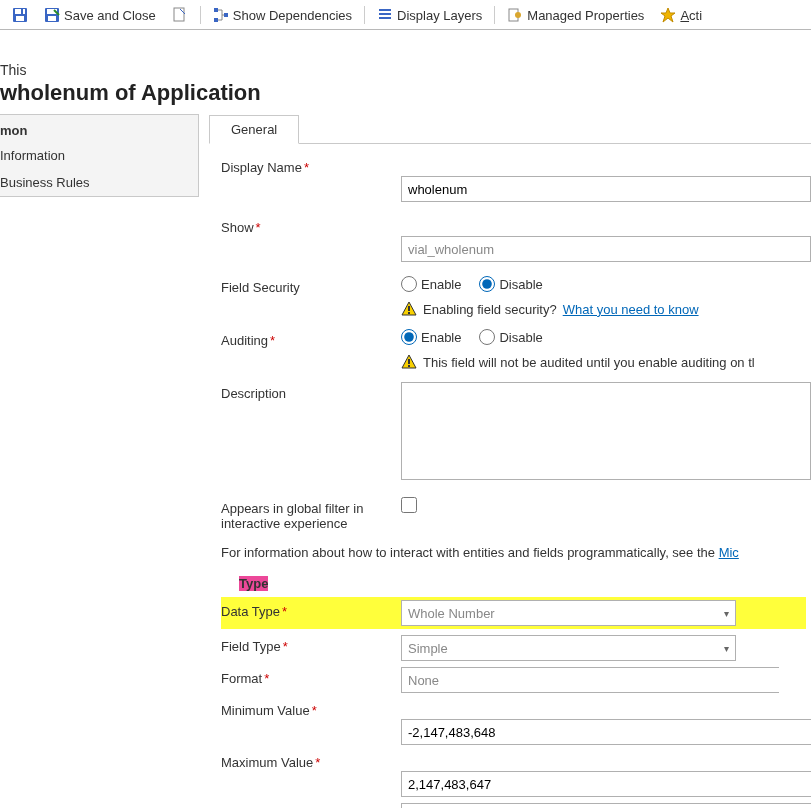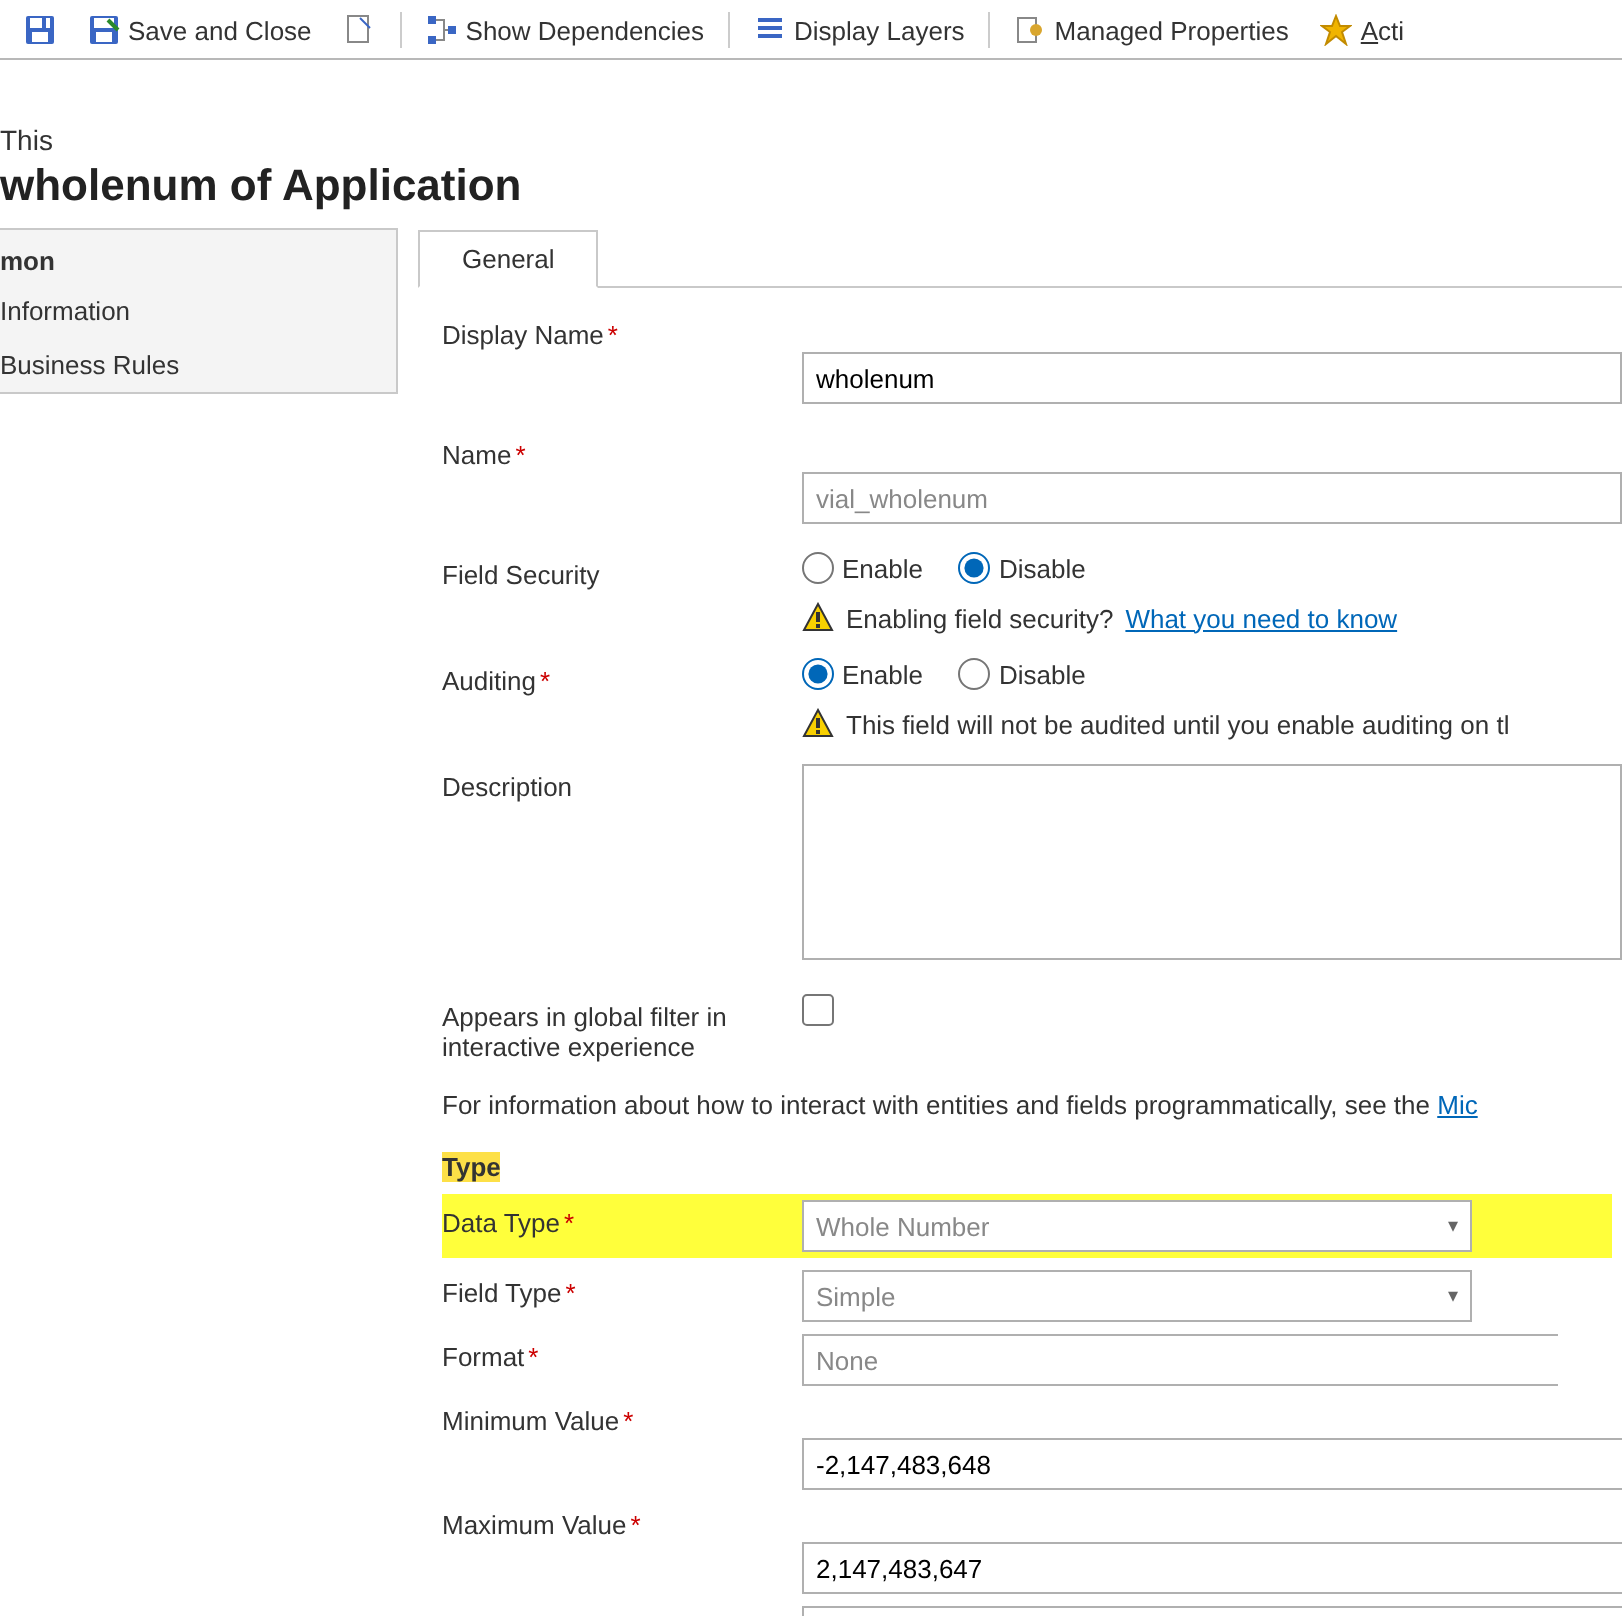--- a/index.html
+++ b/index.html
@@ -124,21 +124,21 @@
       align-items: center;
       gap: 6px;
       margin: 4px 0 12px 180px;
       font-size: 13px;
       color: #333;
     }
     .warnicon { width: 16px; height: 16px; }
     .link { color: #0067b8; text-decoration: underline; cursor: pointer; }
     .infoline { margin: 10px 0 16px 0; font-size: 13px; color: #333; }
     .section-title { font-weight: 700; margin: 0 0 6px 0; font-size: 13px; }
-    .hl { background: #fde047; }
+    .hl { background: #ec4899; margin-left: 18px; }
     .hl-row { background: #ffff3b; padding: 3px 0; margin-bottom: 6px; }
     .select {
       width: 335px;
       height: 26px;
       border: 1px solid #b0b0b0;
       padding: 2px 22px 2px 6px;
       font-size: 13px;
       background: #fff;
       position: relative;
       display: flex;
@@ -238,21 +238,21 @@
     </div>
 
     <div class="form">
 
       <div class="row">
         <div class="lbl"><span>Display Name</span><span class="req">*</span></div>
         <div class="ctl"><input class="textbox" value="wholenum" style=""></div>
       </div>
 
       <div class="row">
-        <div class="lbl"><span>Name</span><span class="req">*</span></div>
+        <div class="lbl"><span>Show</span><span class="req">*</span></div>
         <div class="ctl"><input class="textbox readonly" readonly="" value="vial_wholenum" style=""></div>
       </div>
 
       <div class="row tight">
         <div class="lbl">Field Security</div>
         <div class="ctl radios">
           <label>
               <input type="radio" name="fsec" style=""> 
               <span>Enable</span>
             </label>

